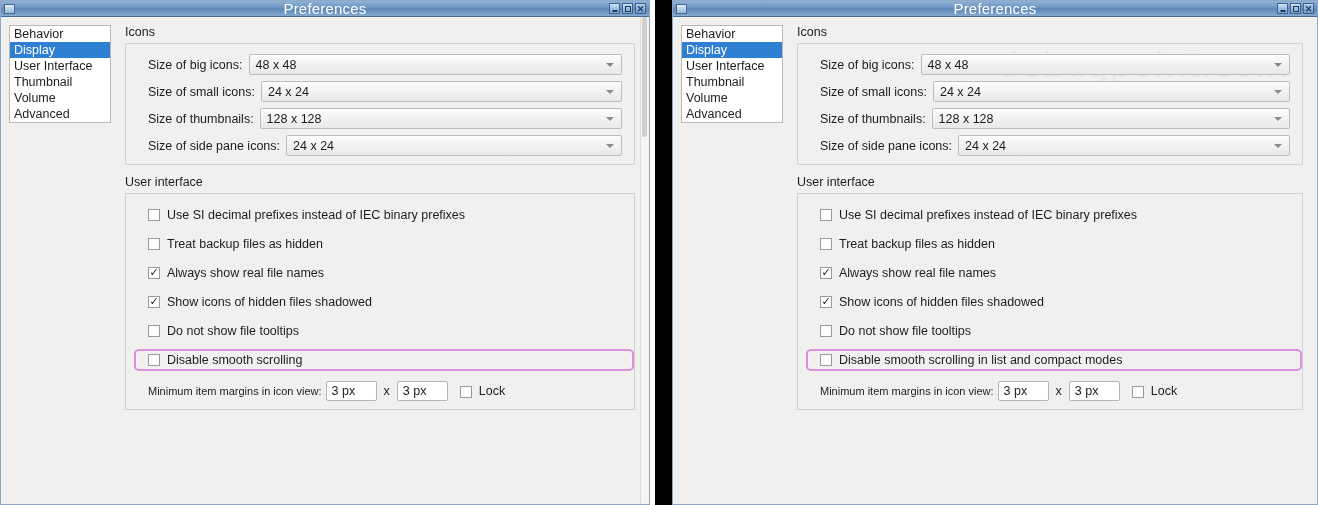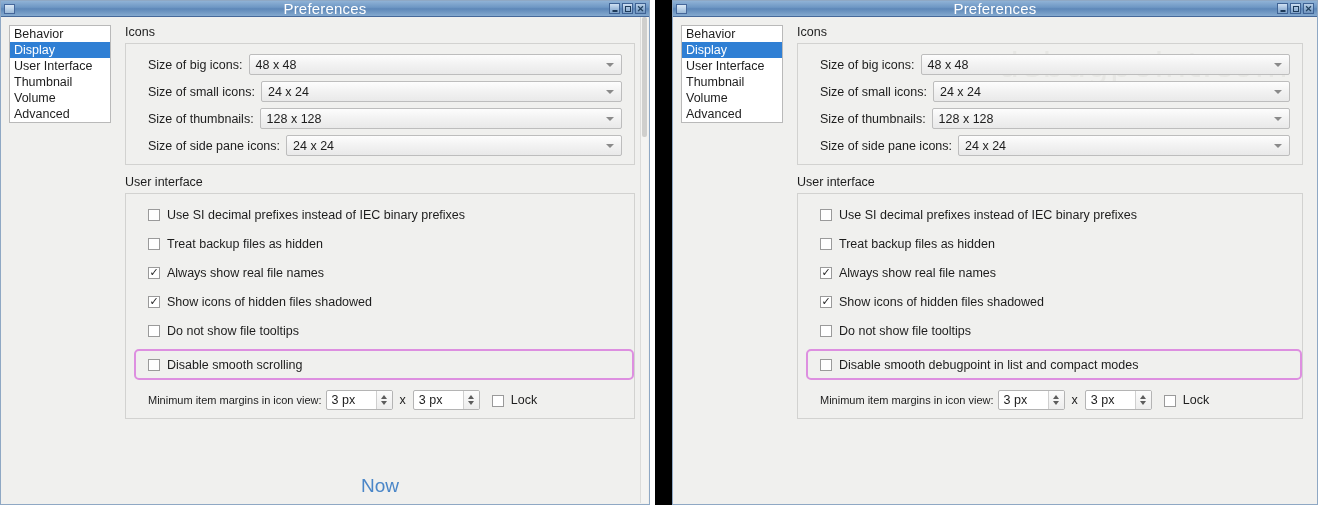--- a/index.html
+++ b/index.html
@@ -208,41 +208,42 @@
     font-size: 12.5px;
     color: #1d1d1d;
     margin-left: 7px;
     white-space: nowrap;
   }
   .cbrow.highlight {
     border: 2px solid #dd8fe0;
     border-radius: 5px;
     padding-left: 12px;
     margin-left: 0;
-    height: 31px;
+    height: 22px;
   }
 
   
   .marginrow {
     display: flex;
     align-items: center;
     padding-left: 14px;
     margin-top: 10px;
   }
   .marginrow .txt { font-size: 11px; color:#1d1d1d; white-space: nowrap; }
   .spin {
     display: flex;
     align-items: stretch;
     height: 20px;
     border: 1px solid #b4b4b4;
     background: #ffffff;
     border-radius: 2px;
     box-sizing: border-box;
     margin: 0 4px;
     overflow: hidden;
+    flex-direction: column;
   }
   .spin .sv {
     width: 44px;
     font-size: 12.5px;
     color: #1d1d1d;
     padding-left: 5px;
     line-height: 18px;
   }
   .spin .sbtns {
     width: 15px;
@@ -425,21 +426,20 @@
               </span>
             </div>
             <span class="lockwrap">
               <span class="cbox"></span>
               <span class="cblabel">Lock</span>
             </span>
           </div>
 
         </div>
 
-        <div class="caption">Now</div>
       </div>
     </div>
 
     <div class="scrollbar">
       <div class="thumb"></div>
     </div>
   </div>
 
   <div class="window win-right">
 
@@ -526,21 +526,21 @@
           <div class="cbrow">
             <span class="cbox checked"></span>
             <span class="cblabel">Show icons of hidden files shadowed</span>
           </div>
           <div class="cbrow">
             <span class="cbox"></span>
             <span class="cblabel">Do not show file tooltips</span>
           </div>
           <div class="cbrow highlight">
             <span class="cbox"></span>
-            <span class="cblabel">Disable smooth debugpoint in list and compact modes</span>
+            <span class="cblabel">Disable smooth scrolling in list and compact modes</span>
           </div>
 
           <div class="marginrow">
             <span class="txt">Minimum item margins in icon view:</span>
             <div class="spin">
               <span class="sv">3 px</span>
               <span class="sbtns">
                 <span class="ar-up"></span>
                 <span class="ar-dn"></span>
               </span>

